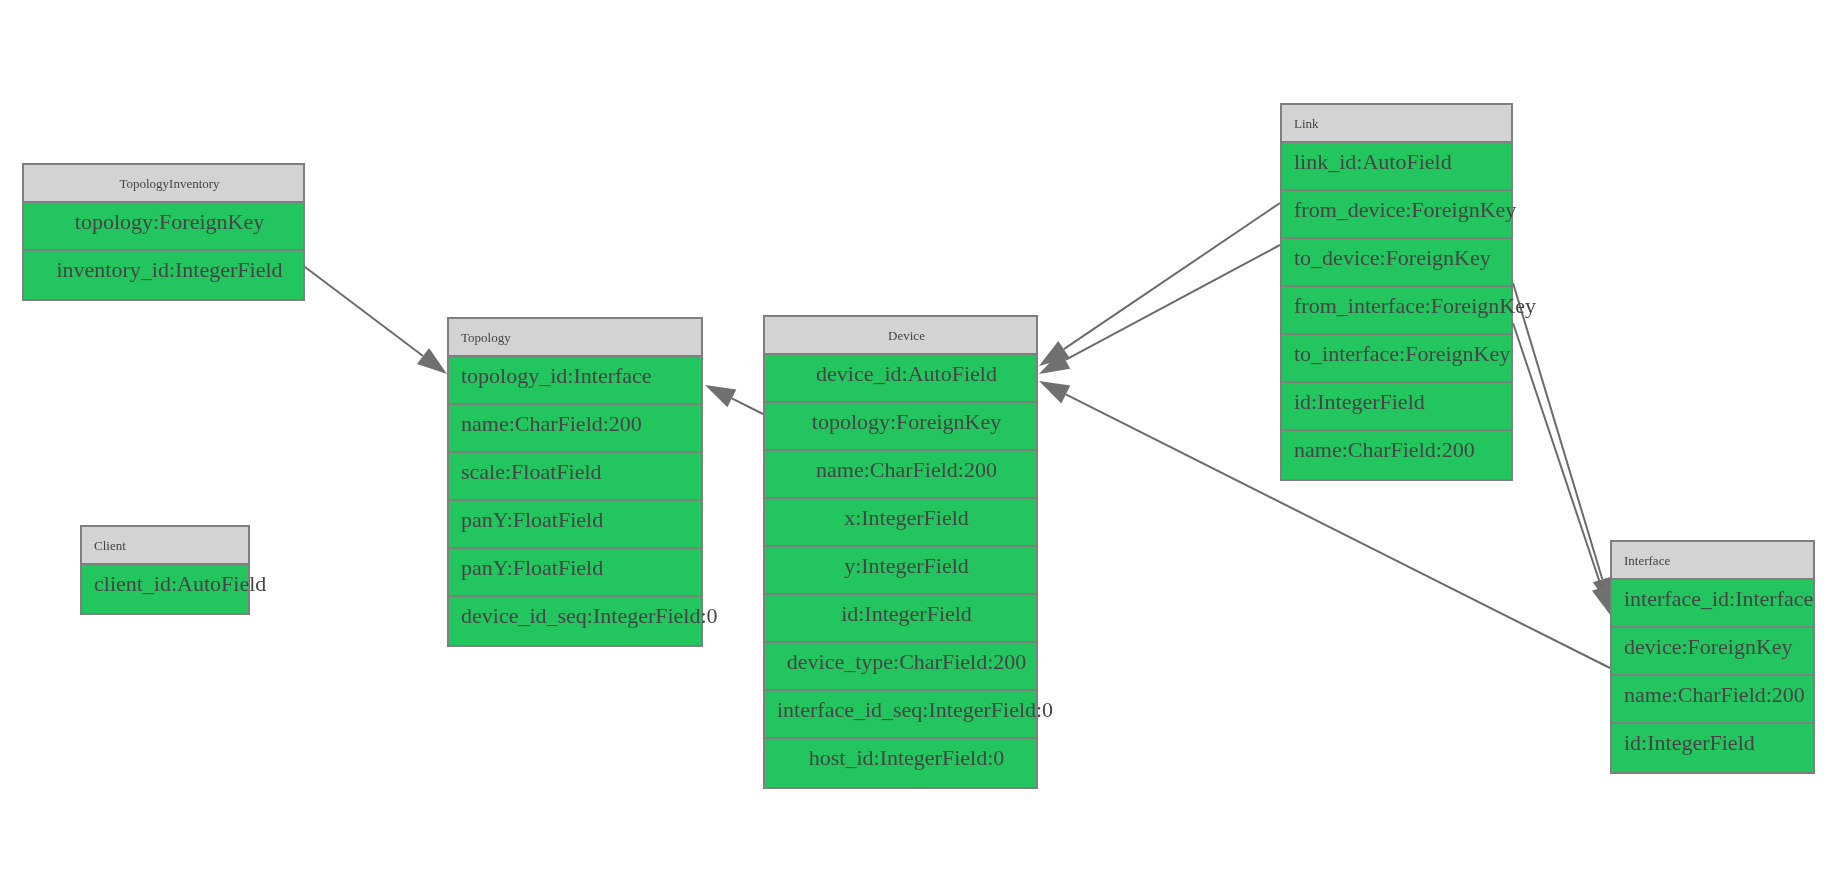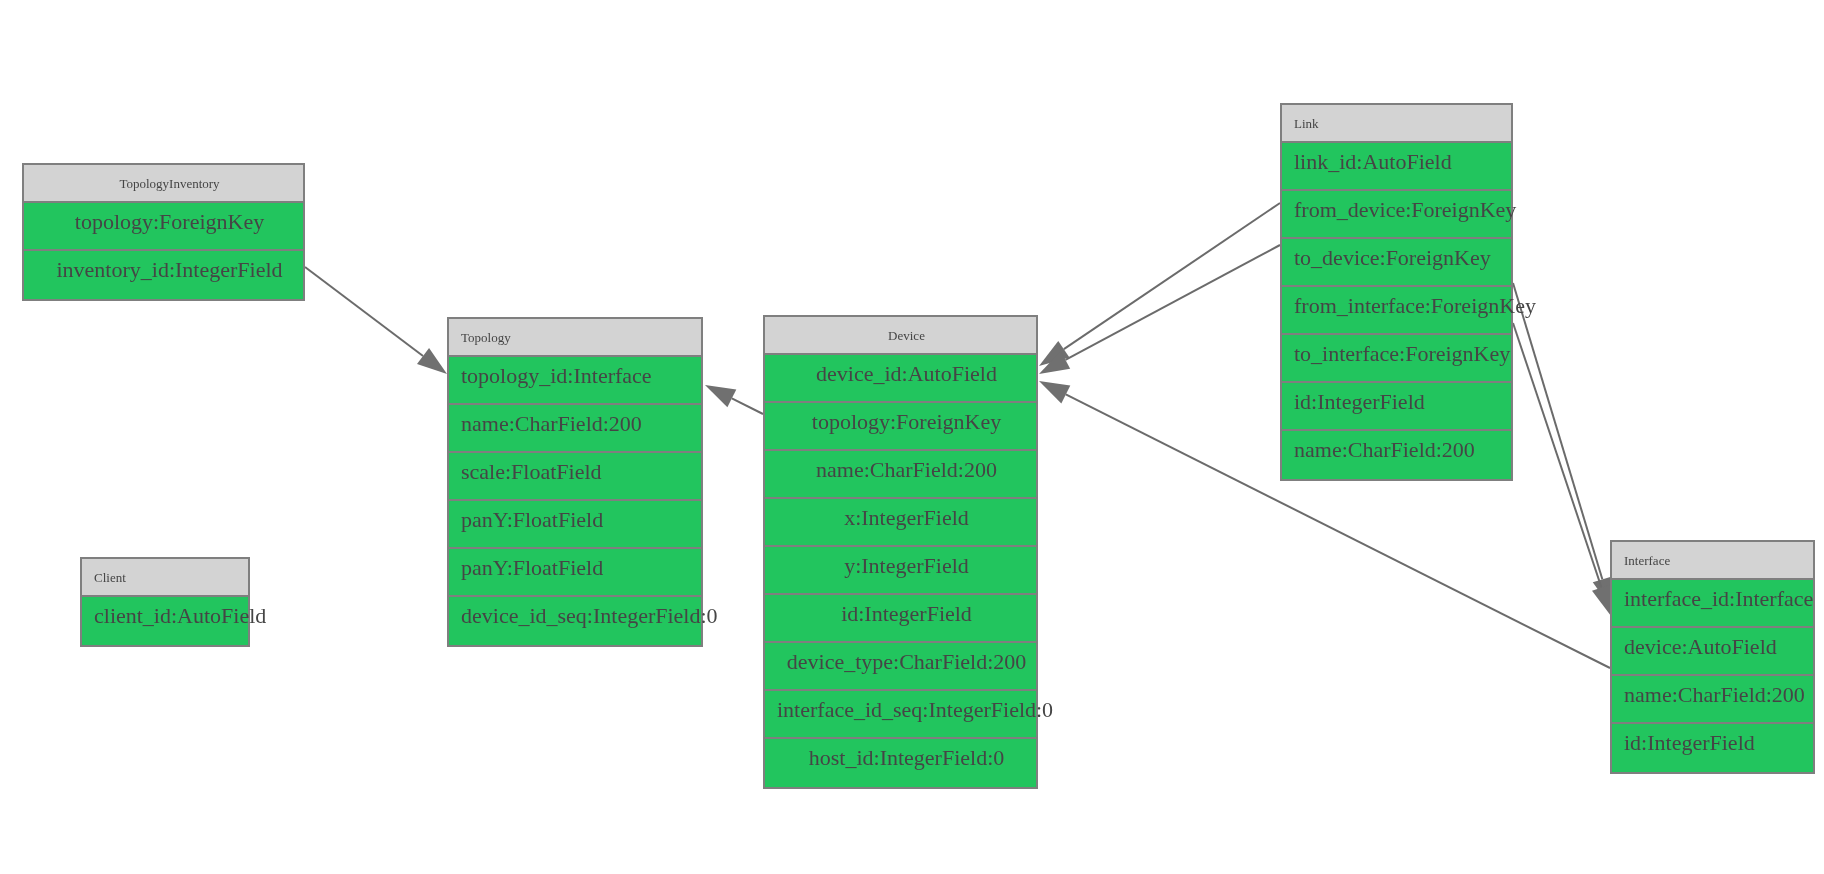--- a/index.html
+++ b/index.html
@@ -82,21 +82,21 @@
       </div>
       <div class="entity" style="left: 447px; top: 317px; width: 256px;">
         <div class="entity-header">Topology</div>
         <div class="entity-row">topology_id:Interface</div>
         <div class="entity-row">name:CharField:200</div>
         <div class="entity-row">scale:FloatField</div>
         <div class="entity-row">panY:FloatField</div>
         <div class="entity-row">panY:FloatField</div>
         <div class="entity-row">device_id_seq:IntegerField:0</div>
       </div>
-      <div class="entity" style="left: 80px; top: 525px; width: 170px; margin-top: 32px;">
+      <div class="entity" style="left: 80px; top: 525px; width: 170px;">
         <div class="entity-header">Client</div>
         <div class="entity-row">client_id:AutoField</div>
       </div>
       <div class="entity" style="left: 763px; top: 315px; width: 275px; text-align: center;">
         <div class="entity-header">Device</div>
         <div class="entity-row">device_id:AutoField</div>
         <div class="entity-row">topology:ForeignKey</div>
         <div class="entity-row">name:CharField:200</div>
         <div class="entity-row">x:IntegerField</div>
         <div class="entity-row">y:IntegerField</div>
@@ -111,18 +111,18 @@
         <div class="entity-row">from_device:ForeignKey</div>
         <div class="entity-row">to_device:ForeignKey</div>
         <div class="entity-row">from_interface:ForeignKey</div>
         <div class="entity-row">to_interface:ForeignKey</div>
         <div class="entity-row">id:IntegerField</div>
         <div class="entity-row">name:CharField:200</div>
       </div>
       <div class="entity" style="left: 1610px; top: 540px; width: 205px;">
         <div class="entity-header">Interface</div>
         <div class="entity-row">interface_id:Interface</div>
-        <div class="entity-row">device:AutoField</div>
+        <div class="entity-row">device:ForeignKey</div>
         <div class="entity-row">name:CharField:200</div>
         <div class="entity-row">id:IntegerField</div>
       </div>
     </div>
 </div>
 
 </body></html>

